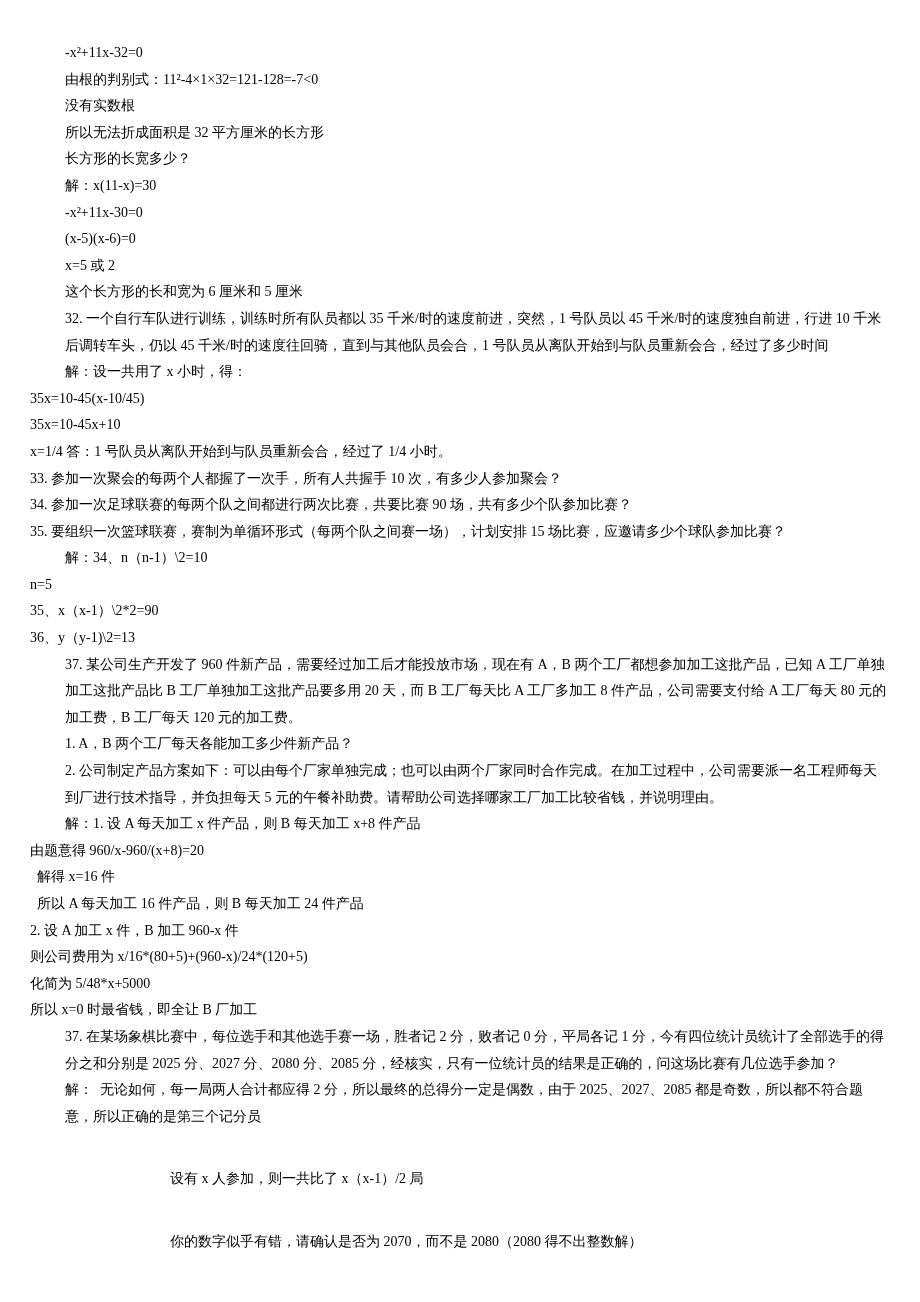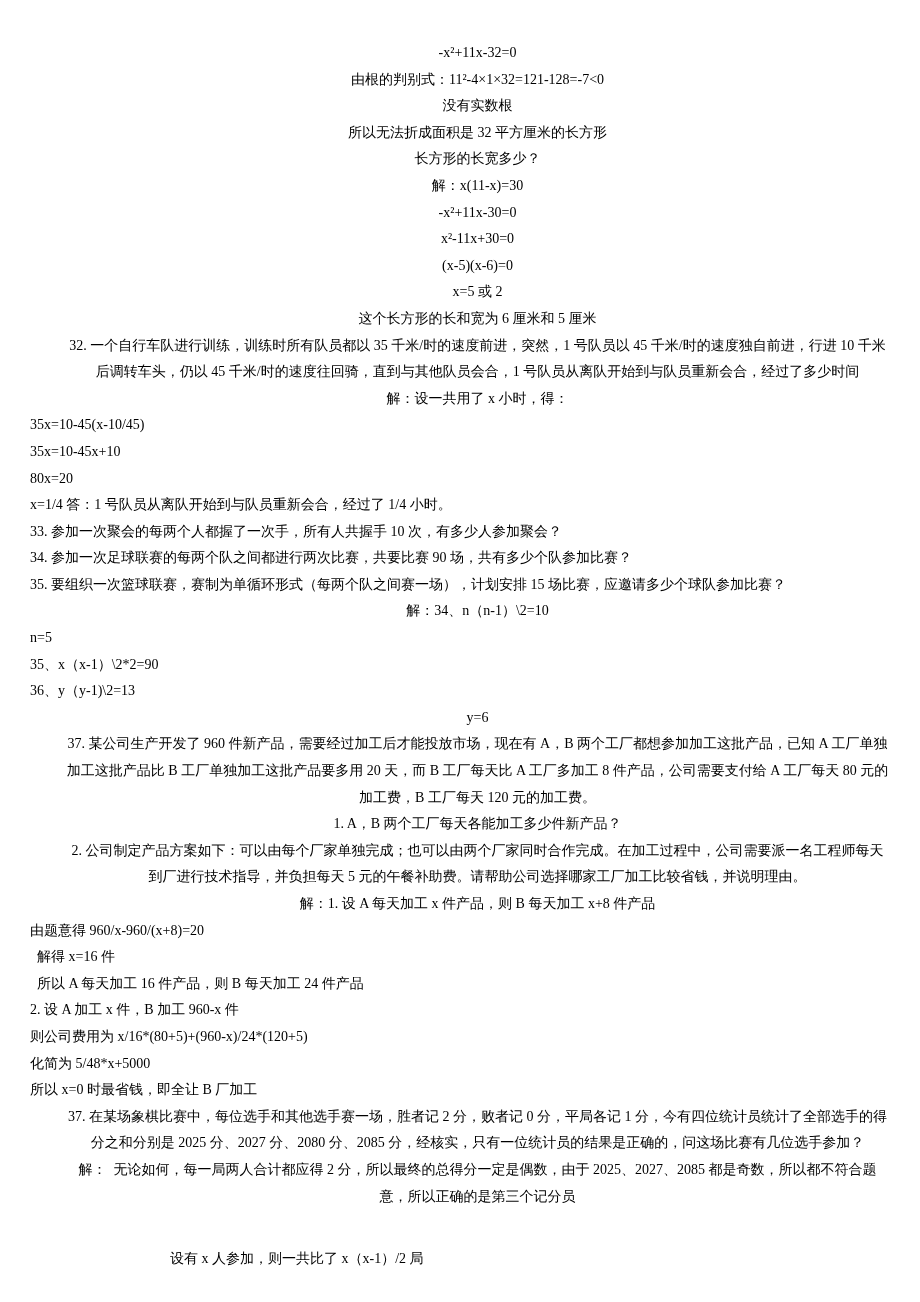--- a/index.html
+++ b/index.html
@@ -10,56 +10,52 @@
       background: #fff;
       margin: 0;
       padding: 40px 30px;
       width: 860px;
     }
     .line {
       white-space: pre-wrap;
     }
     .indent1 {
       padding-left: 2.5em;
-      text-align: center;
     }
     .indent2 {
       padding-left: 10em;
       margin-top: 36px;
     }
   </style>
 </head>
 <body>
 
 <div id="content">
     <div class="line indent1">-x²+11x-32=0</div>
     <div class="line indent1">由根的判别式：11²-4×1×32=121-128=-7&lt;0</div>
     <div class="line indent1">没有实数根</div>
     <div class="line indent1">所以无法折成面积是 32 平方厘米的长方形</div>
     <div class="line indent1">长方形的长宽多少？</div>
     <div class="line indent1">解：x(11-x)=30</div>
     <div class="line indent1">-x²+11x-30=0</div>
-    <div class="line indent1">x²-11x+30=0</div>
     <div class="line indent1">(x-5)(x-6)=0</div>
     <div class="line indent1">x=5 或 2</div>
     <div class="line indent1">这个长方形的长和宽为 6 厘米和 5 厘米</div>
     <div class="line indent1">32. 一个自行车队进行训练，训练时所有队员都以 35 千米/时的速度前进，突然，1 号队员以 45 千米/时的速度独自前进，行进 10 千米后调转车头，仍以 45 千米/时的速度往回骑，直到与其他队员会合，1 号队员从离队开始到与队员重新会合，经过了多少时间</div>
     <div class="line indent1">解：设一共用了 x 小时，得：</div>
     <div class="line ">35x=10-45(x-10/45)</div>
     <div class="line ">35x=10-45x+10</div>
-    <div class="line ">80x=20</div>
     <div class="line ">x=1/4 答：1 号队员从离队开始到与队员重新会合，经过了 1/4 小时。</div>
     <div class="line ">33. 参加一次聚会的每两个人都握了一次手，所有人共握手 10 次，有多少人参加聚会？</div>
     <div class="line ">34. 参加一次足球联赛的每两个队之间都进行两次比赛，共要比赛 90 场，共有多少个队参加比赛？</div>
     <div class="line ">35. 要组织一次篮球联赛，赛制为单循环形式（每两个队之间赛一场），计划安排 15 场比赛，应邀请多少个球队参加比赛？</div>
     <div class="line indent1">解：34、n（n-1）\2=10</div>
     <div class="line ">n=5</div>
     <div class="line ">35、x（x-1）\2*2=90</div>
     <div class="line ">36、y（y-1)\2=13</div>
-    <div class="line indent1">y=6</div>
     <div class="line indent1">37. 某公司生产开发了 960 件新产品，需要经过加工后才能投放市场，现在有 A，B 两个工厂都想参加加工这批产品，已知 A 工厂单独加工这批产品比 B 工厂单独加工这批产品要多用 20 天，而 B 工厂每天比 A 工厂多加工 8 件产品，公司需要支付给 A 工厂每天 80 元的加工费，B 工厂每天 120 元的加工费。</div>
     <div class="line indent1">1. A，B 两个工厂每天各能加工多少件新产品？</div>
     <div class="line indent1">2. 公司制定产品方案如下：可以由每个厂家单独完成；也可以由两个厂家同时合作完成。在加工过程中，公司需要派一名工程师每天到厂进行技术指导，并负担每天 5 元的午餐补助费。请帮助公司选择哪家工厂加工比较省钱，并说明理由。</div>
     <div class="line indent1">解：1. 设 A 每天加工 x 件产品，则 B 每天加工 x+8 件产品</div>
     <div class="line ">由题意得 960/x-960/(x+8)=20</div>
     <div class="line ">  解得 x=16 件</div>
     <div class="line ">  所以 A 每天加工 16 件产品，则 B 每天加工 24 件产品</div>
     <div class="line ">2. 设 A 加工 x 件，B 加工 960-x 件</div>
     <div class="line ">则公司费用为 x/16*(80+5)+(960-x)/24*(120+5)</div>
     <div class="line ">化简为 5/48*x+5000</div>

